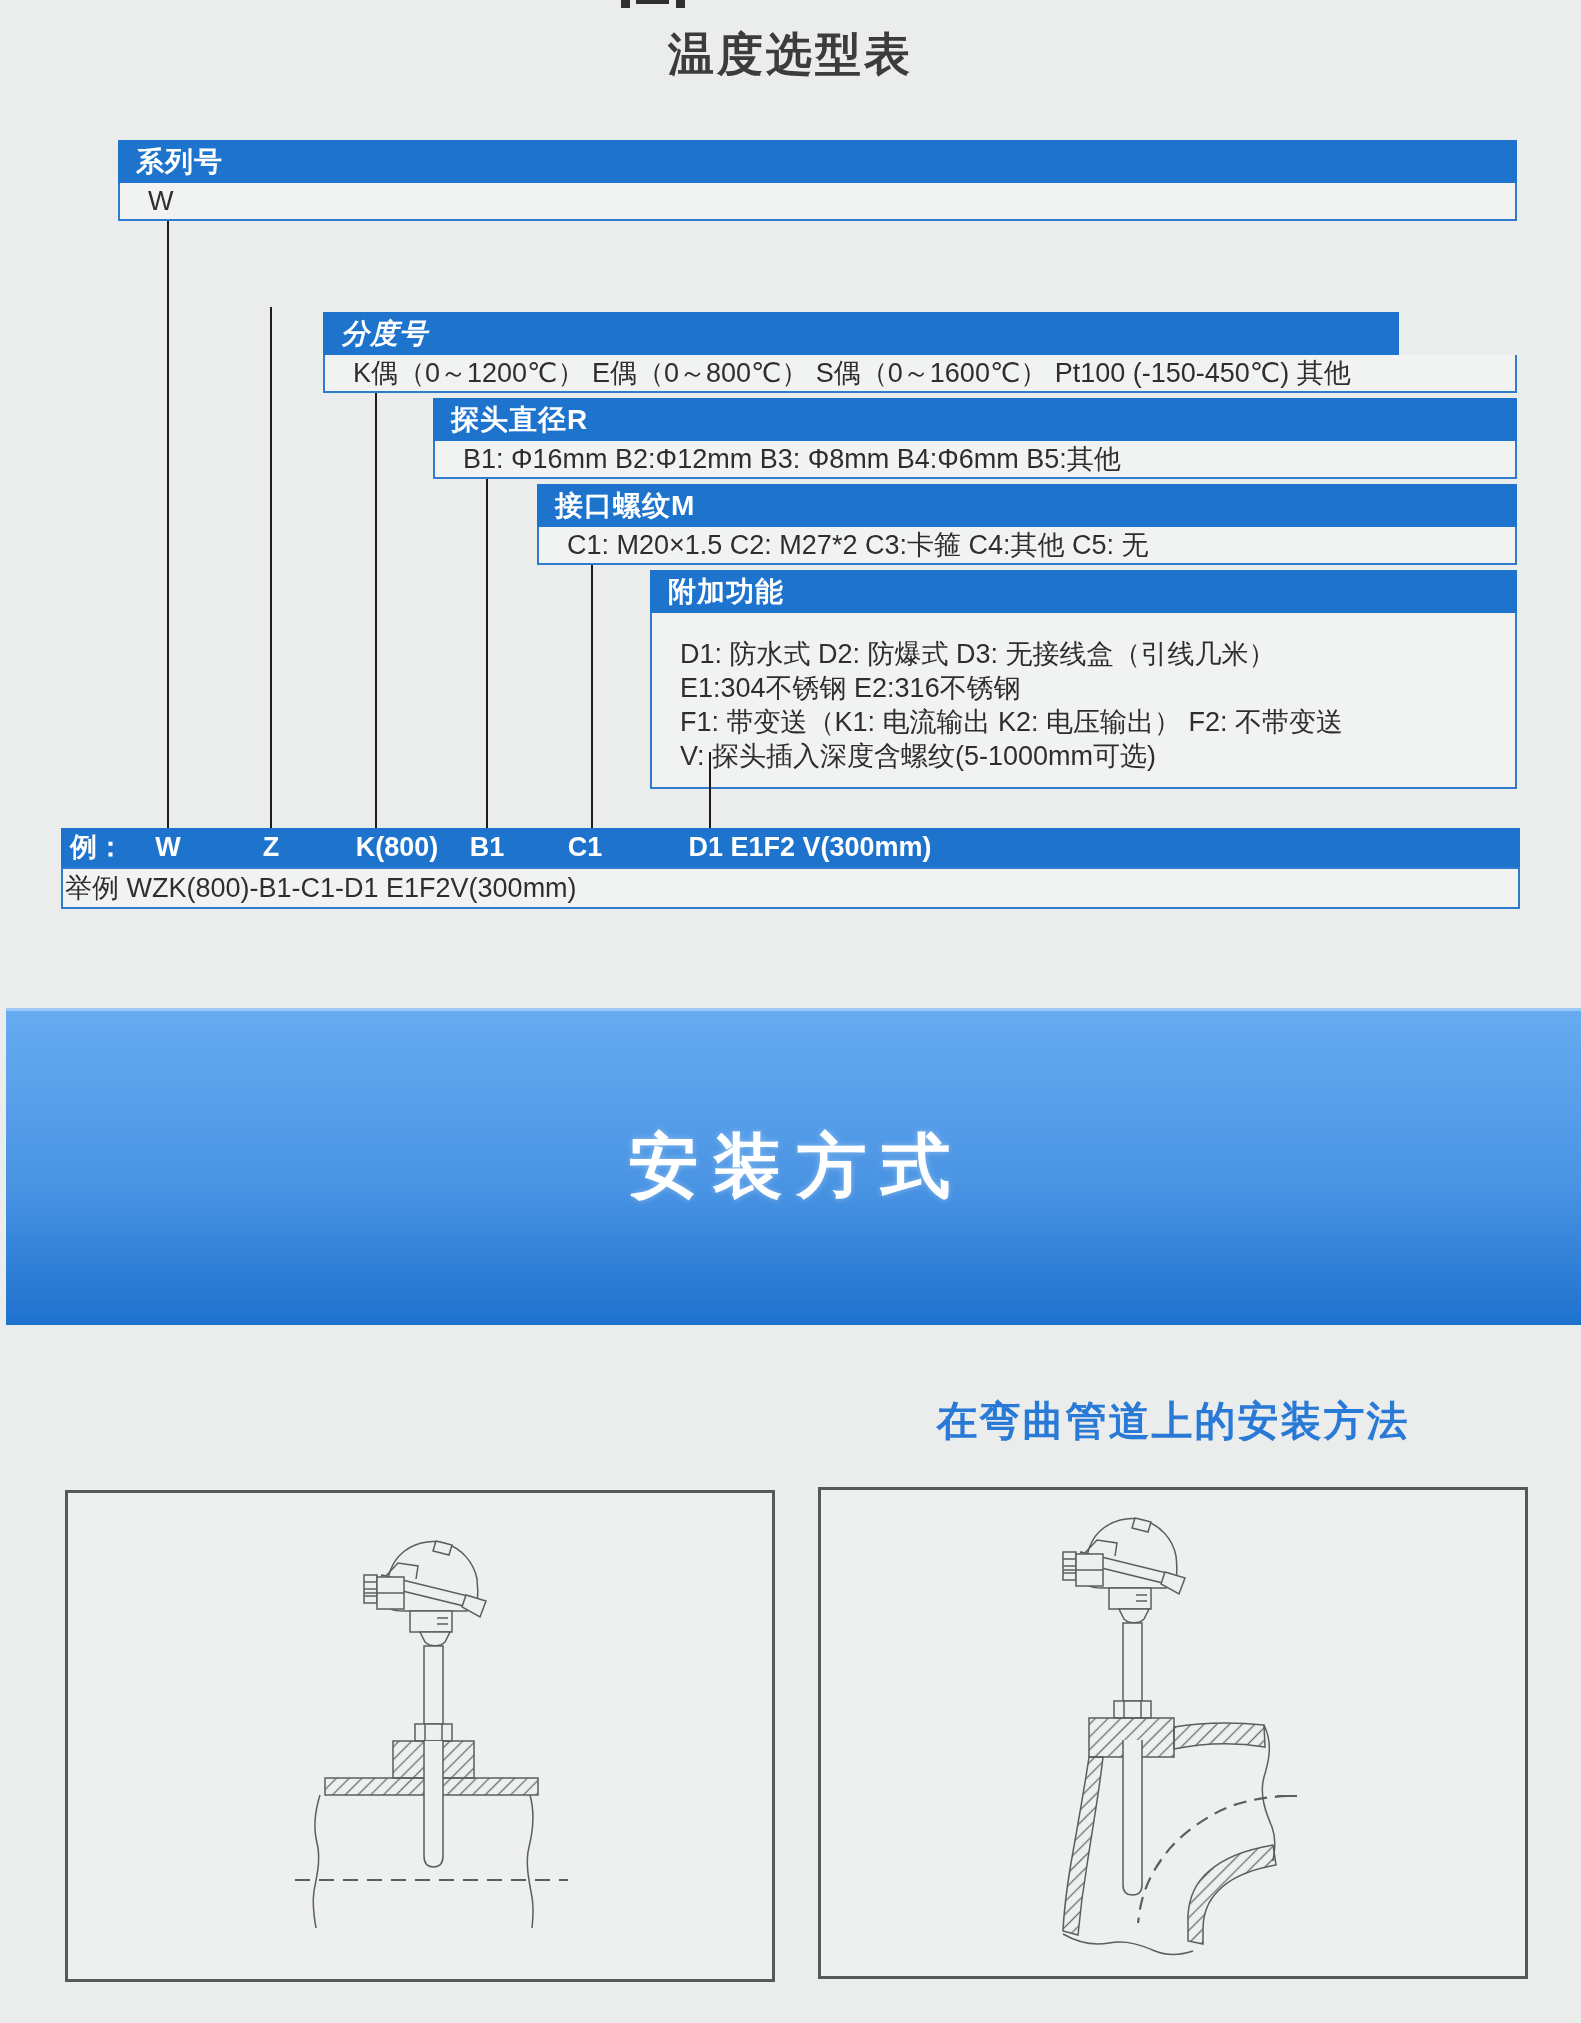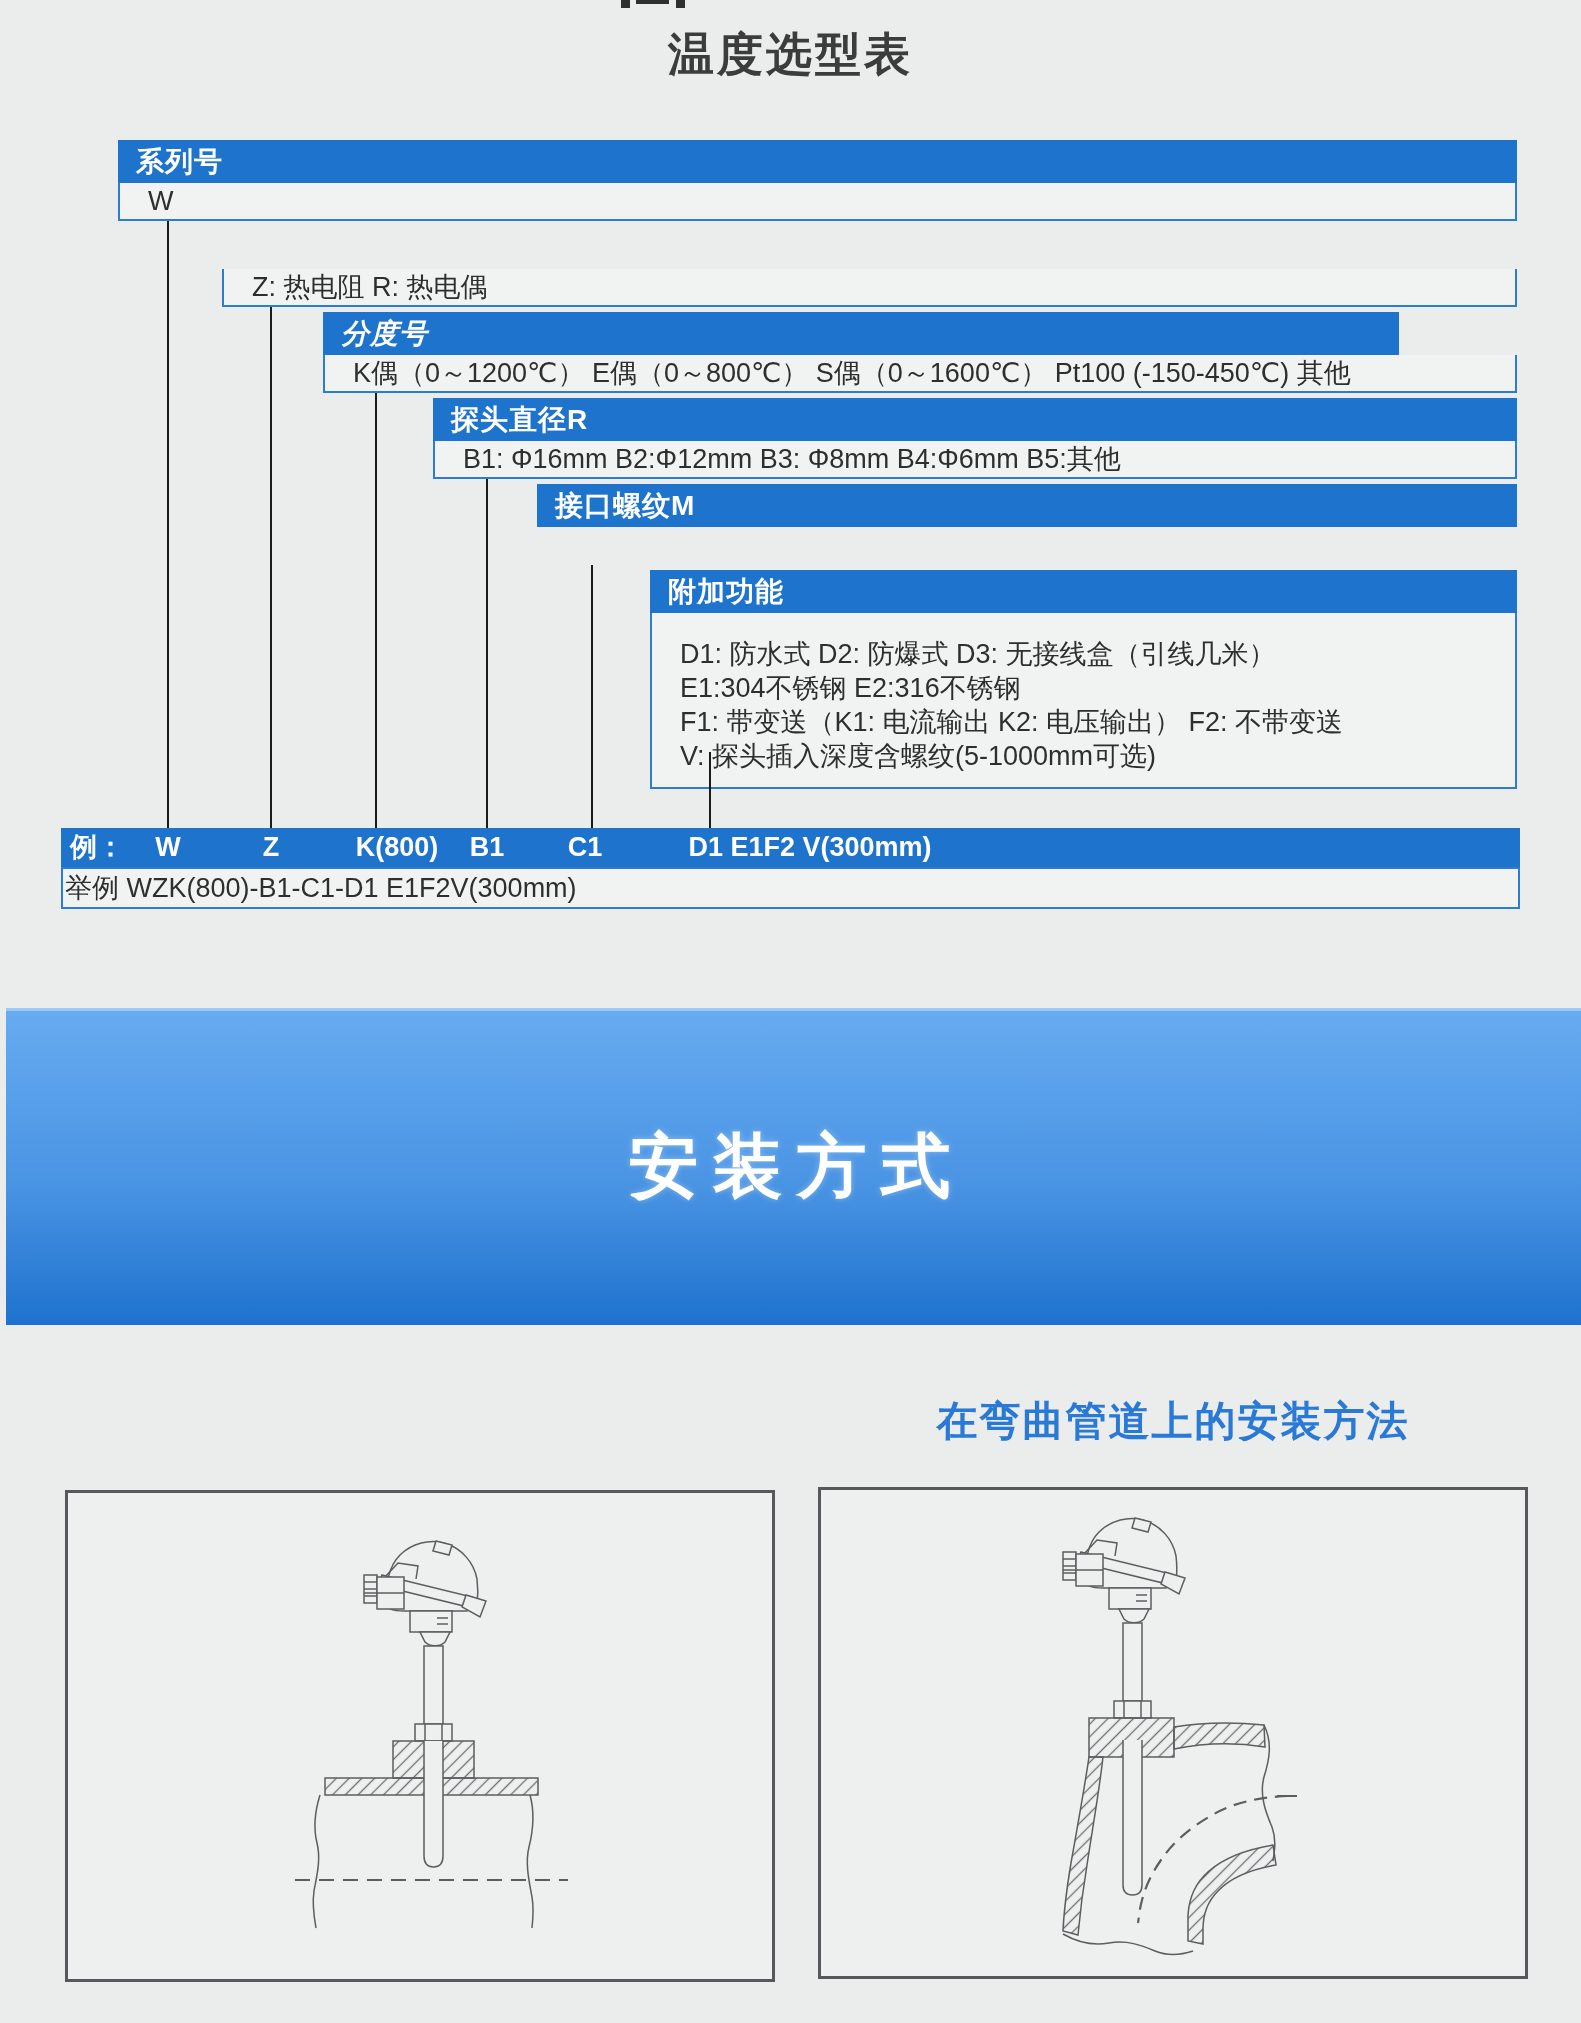--- a/index.html
+++ b/index.html
@@ -69,29 +69,29 @@
 
   <div class="abs artifact" style="left:621px;top:0;width:9px;height:8px;"></div>
   <div class="abs artifact" style="left:636px;top:0;width:33px;height:4px;"></div>
   <div class="abs artifact" style="left:676px;top:0;width:9px;height:8px;"></div>
 
   <div class="abs page-title">温度选型表</div>
 
   <div class="abs hdr" style="left:118px;top:140px;width:1399px;">系列号</div>
   <div class="abs val one" style="left:118px;top:183px;width:1399px;">W</div>
 
-  <div class="abs val one" style="left:222px;top:269px;width:1295px;">Z: 热电阻 R: 热电偶</div>
 
   <div class="abs hdr" style="left:323px;top:312px;width:1076px;font-style:italic;">分度号</div>
   <div class="abs val one" style="left:323px;top:355px;width:1194px;">K偶（0～1200℃）  E偶（0～800℃）  S偶（0～1600℃）  Pt100 (-150-450℃)   其他</div>
 
   <div class="abs hdr" style="left:433px;top:398px;width:1084px;">探头直径R</div>
   <div class="abs val one" style="left:433px;top:441px;width:1084px;">B1: Φ16mm  B2:Φ12mm  B3: Φ8mm  B4:Φ6mm  B5:其他</div>
 
   <div class="abs hdr" style="left:537px;top:484px;width:980px;">接口螺纹M</div>
+  <div class="abs val one" style="left:537px;top:527px;width:980px;">C1: M20×1.5  C2: M27*2  C3:卡箍  C4:其他  C5: 无</div>
 
   <div class="abs hdr" style="left:650px;top:570px;width:867px;">附加功能</div>
   <div class="abs val multi" style="left:650px;top:613px;width:867px;">
     <div>D1: 防水式 D2: 防爆式  D3: 无接线盒（引线几米）</div>
     <div>E1:304不锈钢 E2:316不锈钢</div>
     <div>F1: 带变送（K1: 电流输出 K2: 电压输出） F2: 不带变送</div>
     <div>V: 探头插入深度含螺纹(5-1000mm可选)</div>
   </div>
 
   <div class="abs vline" style="left:167px;top:221px;height:607px;"></div>

